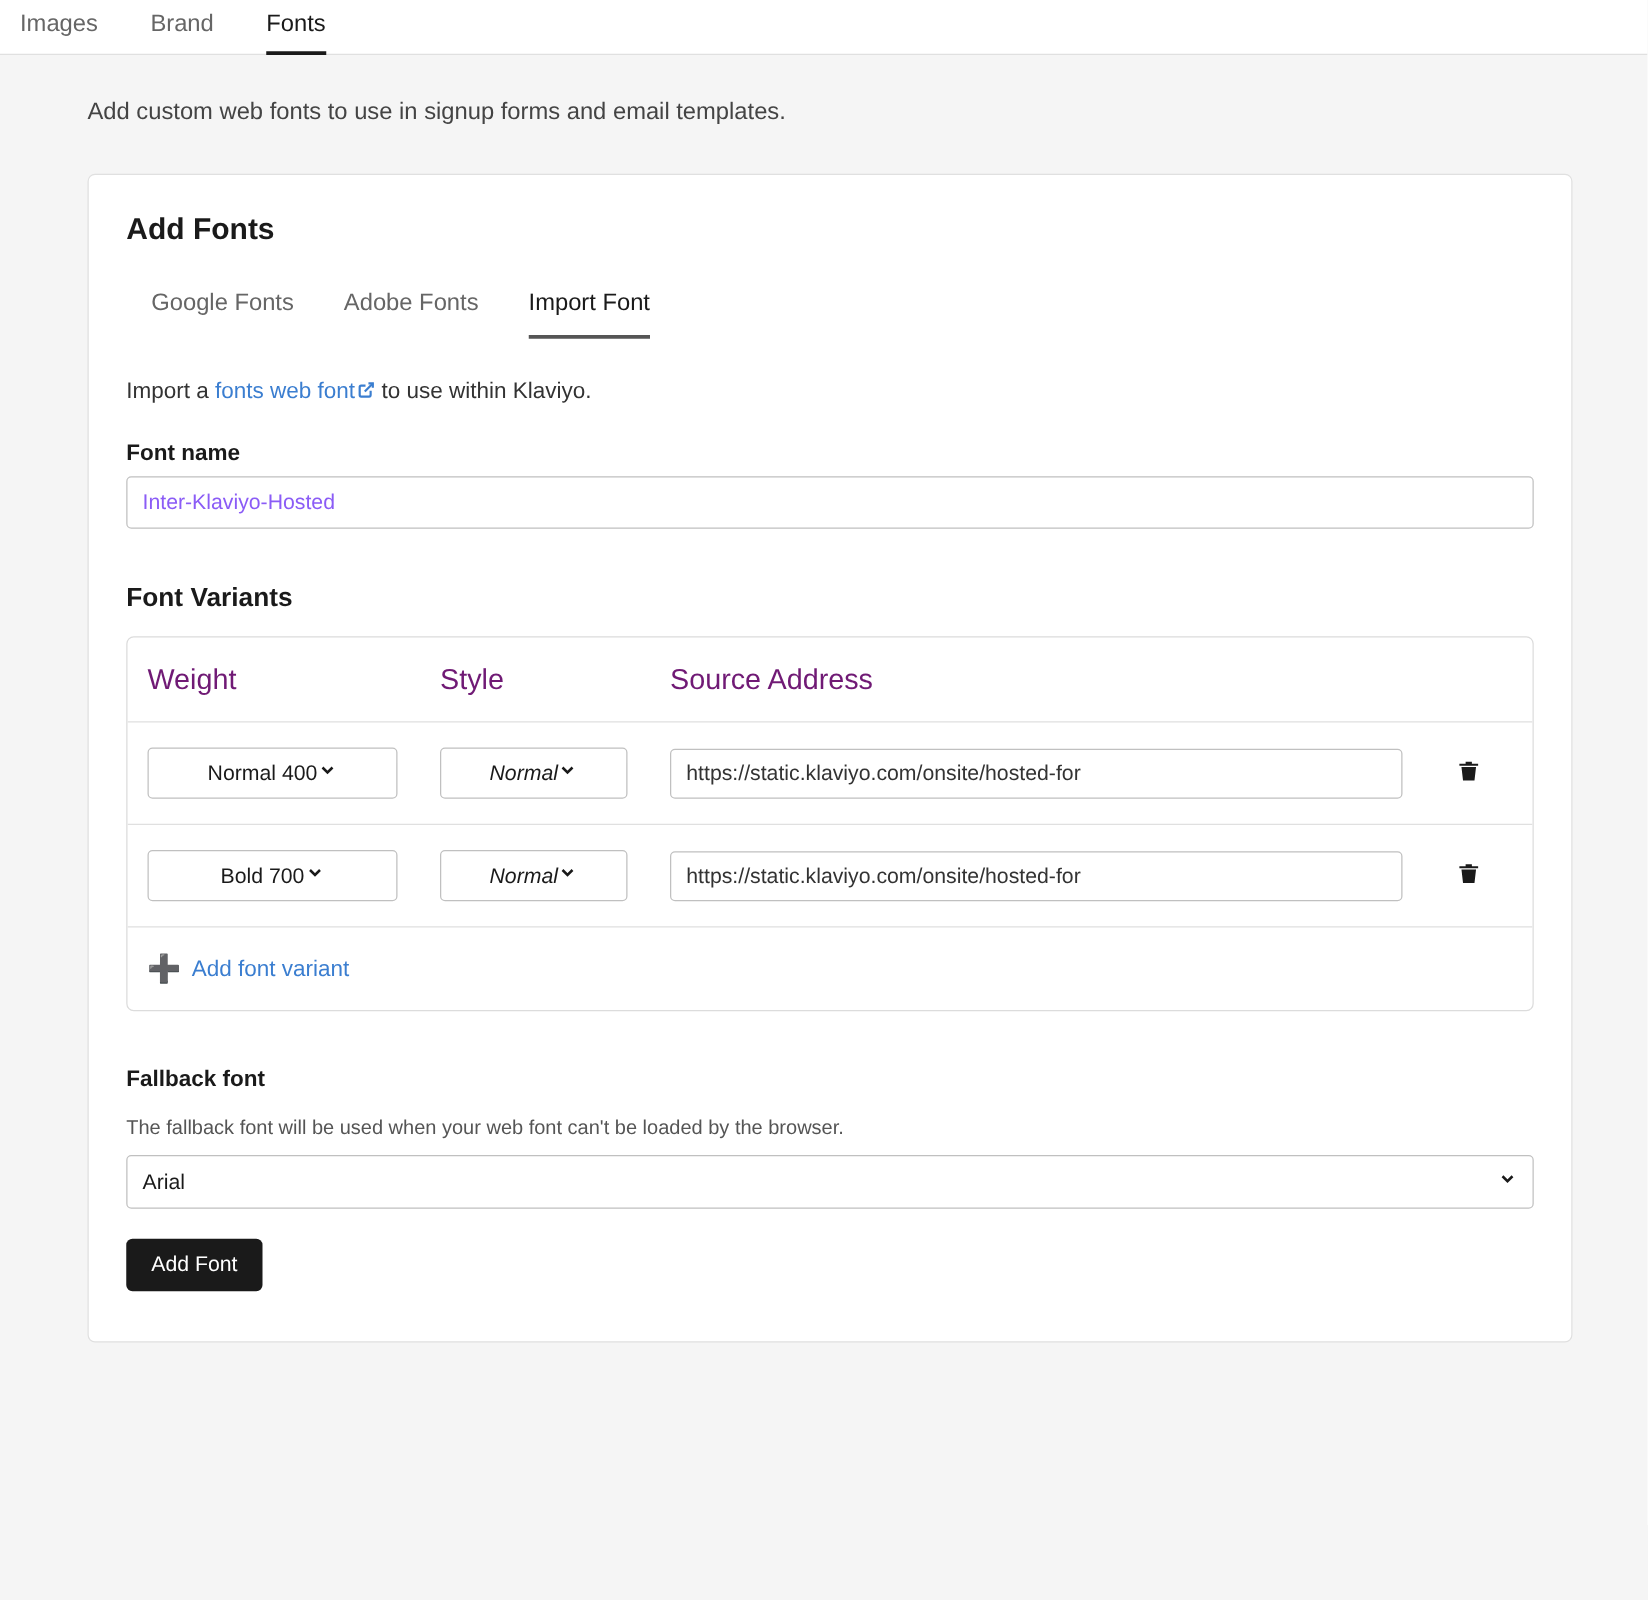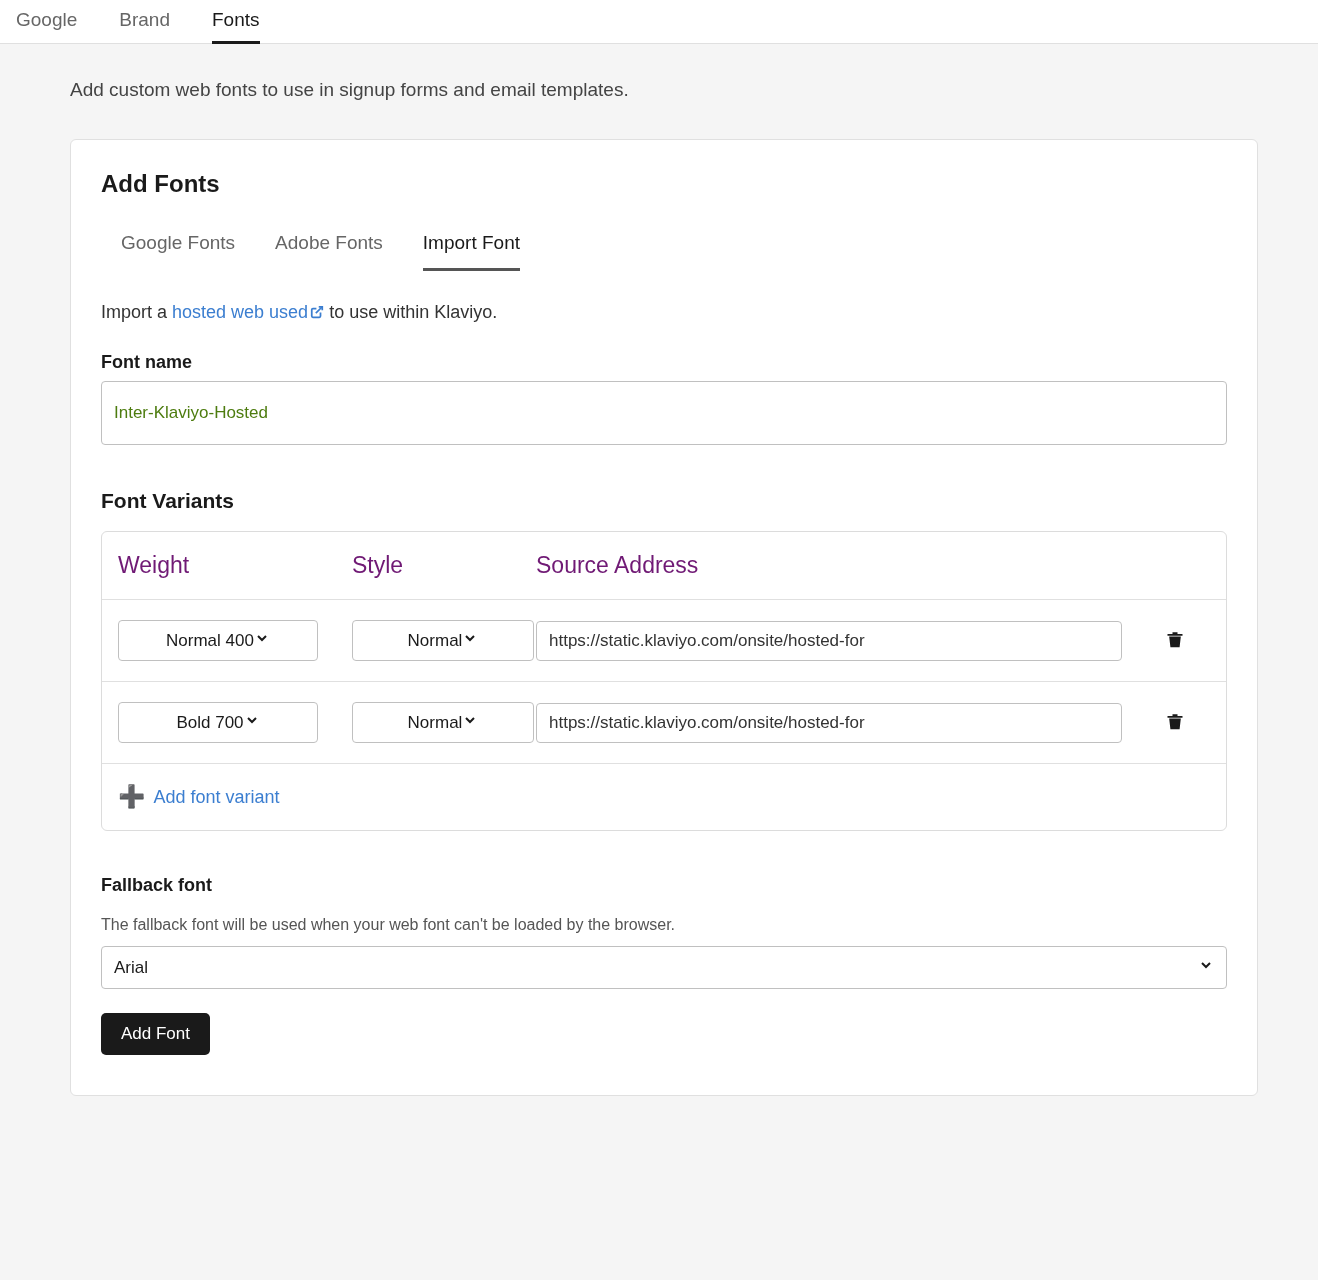--- a/index.html
+++ b/index.html
@@ -92,23 +92,23 @@
     .field-label {
       font-size: 18px;
       font-weight: 600;
       margin-bottom: 8px;
       display: block;
     }
     .text-input {
       width: 100%;
       border: 1px solid #c0c0c0;
       border-radius: 4px;
-      padding: 21px 12px;
-      font-size: 17px;
-      color: #4d7c0f;
+      padding: 10px 12px;
+      font-size: 17px;
+      color: #8b5cf6;
     }
     .variants-title {
       font-size: 21px;
       font-weight: 700;
       margin-top: 44px;
       margin-bottom: 18px;
     }
     .variants-box {
       border: 1px solid #dcdcdc;
       border-radius: 6px;
@@ -131,21 +131,22 @@
       padding: 9px 12px;
       font-size: 17px;
       display: flex;
       align-items: center;
       justify-content: center;
       cursor: pointer;
       background: #fff;
       width: 200px;
     }
     .select-wrap.style {
-      width: 182px;
+      width: 150px;
+      font-style: italic;
     }
     .chevron-icon svg {
       width: 16px;
       height: 16px;
     }
     .src-input {
       border: 1px solid #c0c0c0;
       border-radius: 4px;
       padding: 9px 12px;
       font-size: 17px;
@@ -207,39 +208,39 @@
       border-radius: 5px;
       padding: 11px 20px;
       font-size: 17px;
       cursor: pointer;
     }
   </style>
 </head>
 <body>
 
 <div class="top-tabs">
-  <div class="top-tab">Google</div>
+  <div class="top-tab">Images</div>
   <div class="top-tab">Brand</div>
   <div class="top-tab active">Fonts</div>
 </div>
 
 <div class="page-content">
   <div class="intro-text">Add custom web fonts to use in signup forms and email templates.</div>
 
   <div class="card">
     <div class="card-title">Add Fonts</div>
 
     <div class="sub-tabs">
       <div class="sub-tab">Google Fonts</div>
       <div class="sub-tab">Adobe Fonts</div>
       <div class="sub-tab active">Import Font</div>
     </div>
 
     <div class="import-desc">
-      <span>Import a </span><a href="#"><span>hosted web used</span><span class="ext-icon"><svg width="14" height="14" viewBox="0 0 24 24" fill="none" stroke="#3b7ed0" stroke-width="3">
+      <span>Import a </span><a href="#"><span>fonts web font</span><span class="ext-icon"><svg width="14" height="14" viewBox="0 0 24 24" fill="none" stroke="#3b7ed0" stroke-width="3">
               <path d="M18 13v6a2 2 0 0 1-2 2H5a2 2 0 0 1-2-2V8a2 2 0 0 1 2-2h6"></path>
               <polyline points="15 3 21 3 21 9"></polyline>
               <line x1="10" y1="14" x2="21" y2="3"></line>
             </svg></span></a><span> to use within Klaviyo.</span>
     </div>
 
     <label class="field-label">Font name</label>
     <input type="text" class="text-input" value="Inter-Klaviyo-Hosted" style="">
 
     <div class="variants-title">Font Variants</div>

